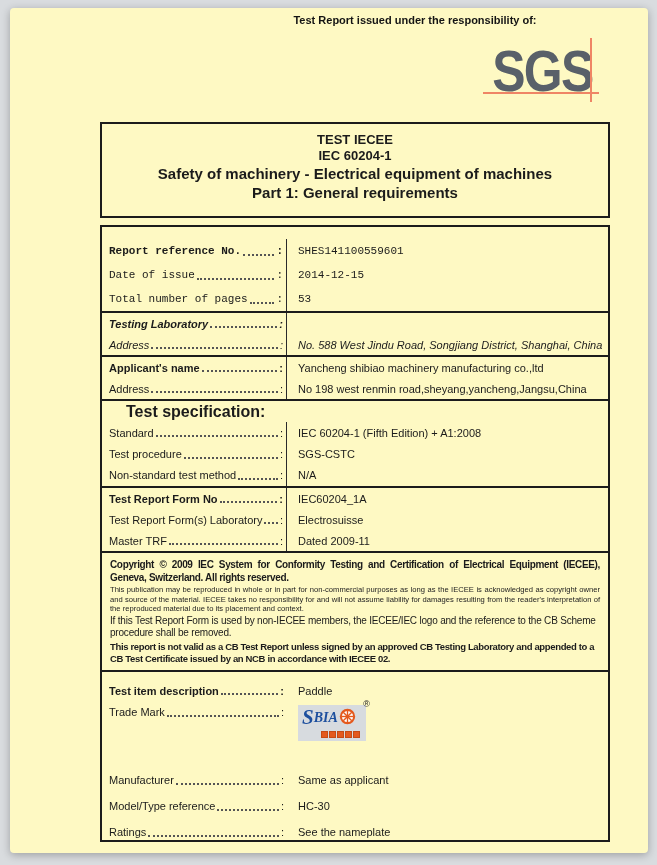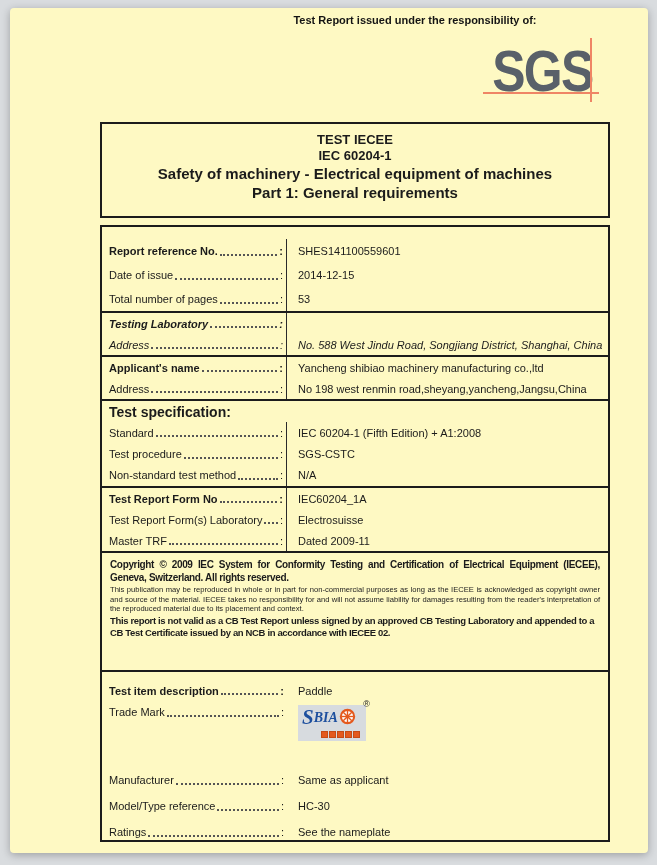--- a/index.html
+++ b/index.html
@@ -39,21 +39,21 @@
   .t-sm { font-size:13px; font-weight:700; line-height:16px; }
   .t-lg { font-size:15px; font-weight:700; line-height:19px; }
 
   
   .main-table {
     position:absolute; left:90px; top:217px; width:510px; height:617px;
     border:2px solid #1c1c1c; display:flex; flex-direction:column;
   }
   .sec { display:flex; flex-direction:column; overflow:hidden; }
   .sec + .sec { border-top:2px solid #1c1c1c; }
-  .sec1 { height:84px; padding-top:12px; }
+  .sec1 { height:84px; padding-top:12px;font-family:Liberation Mono, monospace; }
   .sec2 { height:44px;font-style:italic; }
   .sec3 { height:44px; }
   .sec4 { height:87px; }
   .sec5 { height:65px; }
   .sec6 { height:119px; padding:5px 8px 0 8px;align-items:center; }
   .sec7 { flex:1; padding-top:6px; }
 
   .frow { display:flex; align-items:center; flex:1; min-height:0; }
   .lbl {
     flex:0 0 185px; width:185px; height:100%;
@@ -63,21 +63,21 @@
   .divided .lbl { border-right:1px solid #2a2a2a; }
   .b { font-weight:700; }
   .lbl-text { white-space:nowrap; }
   .leader {
     flex:1 1 auto; min-width:5px; height:1px;
     border-bottom:2px dotted #555;
     align-self:center; margin:7px 1px 0 2px;
   }
   .colon { margin-left:1px; }
   .val { flex:1; padding-left:11px; font-size:11px; white-space:nowrap; }
-  .heading-row { flex:1; display:flex; align-items:center; padding-left:7px; font-size:14px; font-weight:700; }
+  .heading-row { flex:1; display:flex; align-items:center; padding-left:24px; font-size:16px; font-weight:700; }
 
   
   .cpy-h { font-size:10px; font-weight:700; line-height:13px; text-align:justify; letter-spacing:-.35px; }
   .cpy-f { font-size:7.6px; line-height:9.5px; text-align:justify; color:#222; margin-top:1px; }
   .cpy-n { font-size:10px; line-height:12.5px; letter-spacing:-.2px; margin-top:1px; }
   .cpy-b { font-size:9.5px; font-weight:700; line-height:12.5px; letter-spacing:-.35px; margin-top:1px; }
 
   
   .r-item { flex:0 0 25px; }
   .r-tm { flex:0 0 64px; align-items:flex-start; }
@@ -231,20 +231,21 @@
             <span class="leader"></span>
             <span class="colon">:</span>
           </div>
         <div class="val">Dated 2009-11</div>
       </div>
     </div>
 
     <div class="sec sec6">
       <div class="cpy-h">Copyright © 2009 IEC System for Conformity Testing and Certification of Electrical Equipment (IECEE), Geneva, Switzerland. All rights reserved.</div>
       <div class="cpy-f">This publication may be reproduced in whole or in part for non-commercial purposes as long as the IECEE is acknowledged as copyright owner and source of the material. IECEE takes no responsibility for and will not assume liability for damages resulting from the reader's interpretation of the reproduced material due to its placement and context.</div>
+      <div class="cpy-n">If this Test Report Form is used by non-IECEE members, the IECEE/IEC logo and the reference to the CB Scheme procedure shall be removed.</div>
       <div class="cpy-b">This report is not valid as a CB Test Report unless signed by an approved CB Testing Laboratory and appended to a CB Test Certificate issued by an NCB in accordance with IECEE 02.</div>
     </div>
 
     <div class="sec sec7">
       <div class="frow r-item">
         <div class="lbl b">
             <span class="lbl-text">Test item description</span>
             <span class="leader"></span>
             <span class="colon">:</span>
           </div>

